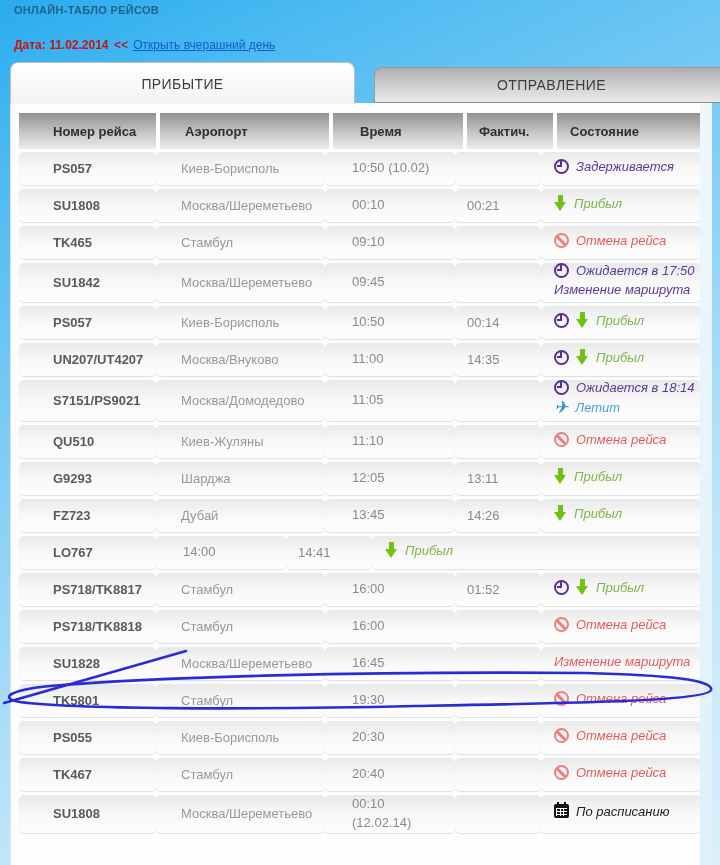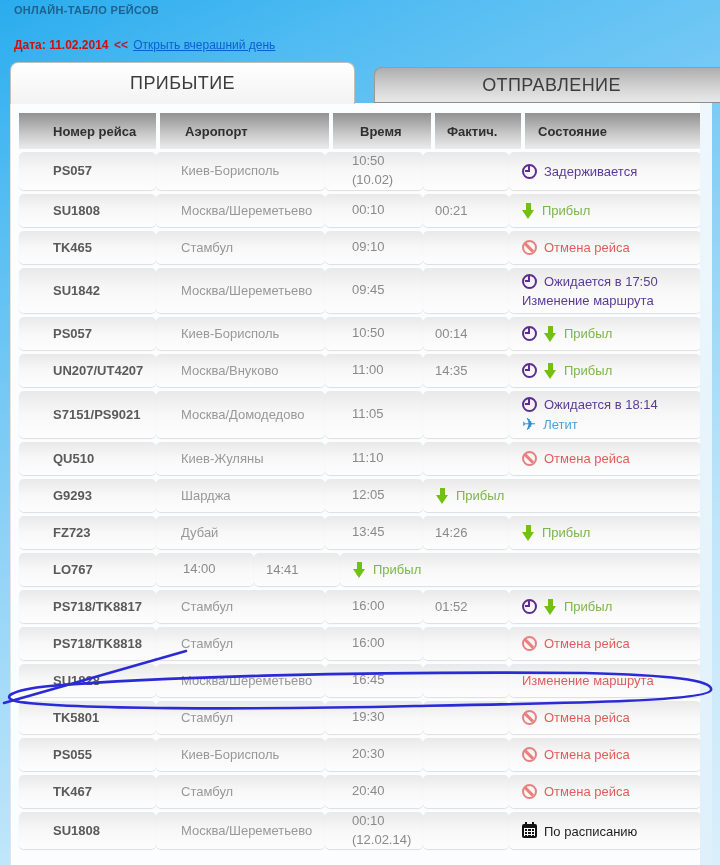--- a/index.html
+++ b/index.html
@@ -11,21 +11,21 @@
   }
   
   .page-title { position:absolute; left:14px; top:4px; font-size:11px; font-weight:bold; color:#20618e; letter-spacing:.3px; }
   .date-bar { position:absolute; left:14px; top:38px; font-size:12px; }
   .date-label, .date-value { color:#cc1111; font-weight:bold; }
   .date-arrows { color:#aa2233; font-weight:bold; margin:0 2px; }
   .yesterday-link { color:#0c5fd0; text-decoration:underline; cursor:pointer; }
   
   .tab {
     position:absolute; display:flex; align-items:center; justify-content:center;
-    font-size:18px; color:#3c3c3c; letter-spacing:.4px; cursor:pointer;
+    font-size:14px; color:#3c3c3c; letter-spacing:.4px; cursor:pointer;
   }
   .tab-arrivals {
     left:10px; top:62px; width:345px; height:42px; z-index:3;
     background:linear-gradient(#ffffff,#f3f3f3);
     border:1px solid #bfbfbf; border-bottom:none; border-radius:8px 8px 0 0;
   }
   .tab-departures {
     left:357px; top:67px; width:355px; height:36px; z-index:2;
     background:linear-gradient(#aeaeae,#d2d2d2 55%,#e9e9e9);
     border:1px solid #9a9a9a; border-bottom:1px solid #8d8d8d; border-radius:8px 8px 0 0;margin-left:17px;
@@ -47,27 +47,27 @@
   }
   .row { display:flex; margin-bottom:4px; }
   .td {
     min-height:33px; display:flex; align-items:center;
     background:linear-gradient(180deg,#e9e9e9,#f8f8f8 50%,#fdfdfd);
     border-radius:5px; font-size:13px; color:#8a8a8a;
     box-shadow:0 1px 1px rgba(0,0,0,.13);
   }
   .c1 { width:137px; padding-left:34px; }
   .c2 { width:169px; padding-left:25px; }
-  .c3 { width:98px; padding-left:27px; }
+  .c3 { width:130px; padding-left:27px; }
   .c4 { width:86px;  padding-left:12px; }
   .c5 { flex:1; padding-left:13px; }
   .flight { font-weight:bold; color:#5a5a5a; }
   .airport { color:#989898; }
   .time-cell { flex-direction:column; align-items:flex-start; justify-content:center; line-height:1.45; }
-  .status-cell { flex-direction:column; align-items:flex-start; justify-content:center; gap:4px; padding-top:6px; padding-bottom:5px; }
+  .status-cell { flex-direction:column; align-items:flex-start; justify-content:center; gap:4px; padding-top:0; padding-bottom:5px;font-style:italic; }
   .status-line { display:flex; align-items:center; gap:7px; }
   .st-purple { color:#5b3a97; }
   .st-green  { color:#7cb54a; }
   .st-red    { color:#e05c5c; }
   .st-blue   { color:#4aa3d8; }
   .st-black  { color:#1e1e1e; }
   
   .icon-clock { width:15px; height:15px; border:2.5px solid #5b2d91; border-radius:50%; position:relative; flex:0 0 auto; }
   .icon-clock::before { content:""; position:absolute; left:4px; top:0;  width:2px; height:6px; background:#5b2d91; }
   .icon-clock::after  { content:""; position:absolute; left:1px; top:4px; width:5px; height:2px; background:#5b2d91; }
@@ -232,20 +232,21 @@
               <div class="status-text">Отмена рейса</div>
             </div>
           </div>
         </div>
         <div class="row">
           <div class="td c1 flight">G9293</div>
           <div class="td c2 airport">Шарджа</div>
           <div class="td c3 time-cell">
             <div class="time-main">12:05</div>
           </div>
+          <div class="td c4 fact">13:11</div>
           <div class="td c5 status-cell">
             <div class="status-line st-green">
               <div class="icon-arrow"></div>
               <div class="status-text">Прибыл</div>
             </div>
           </div>
         </div>
         <div class="row">
           <div class="td c1 flight">FZ723</div>
           <div class="td c2 airport">Дубай</div>

